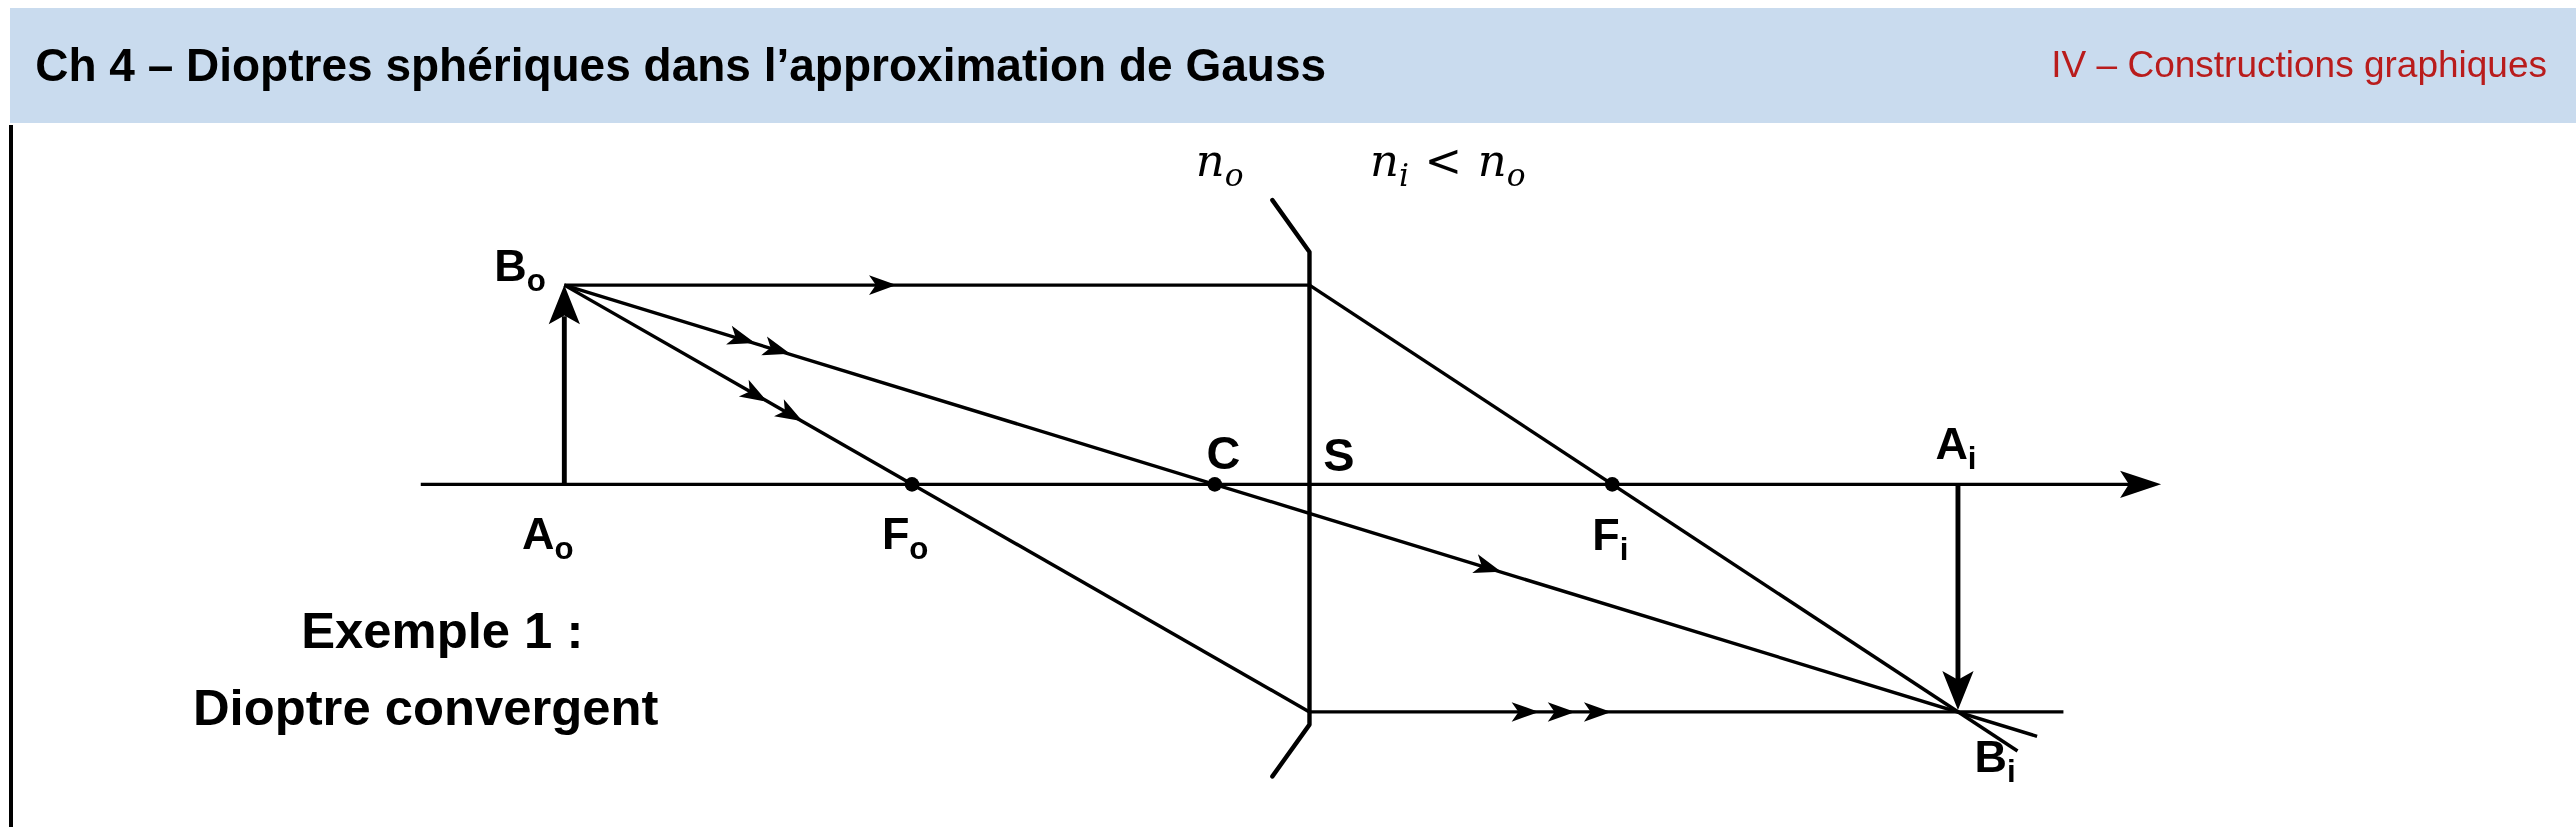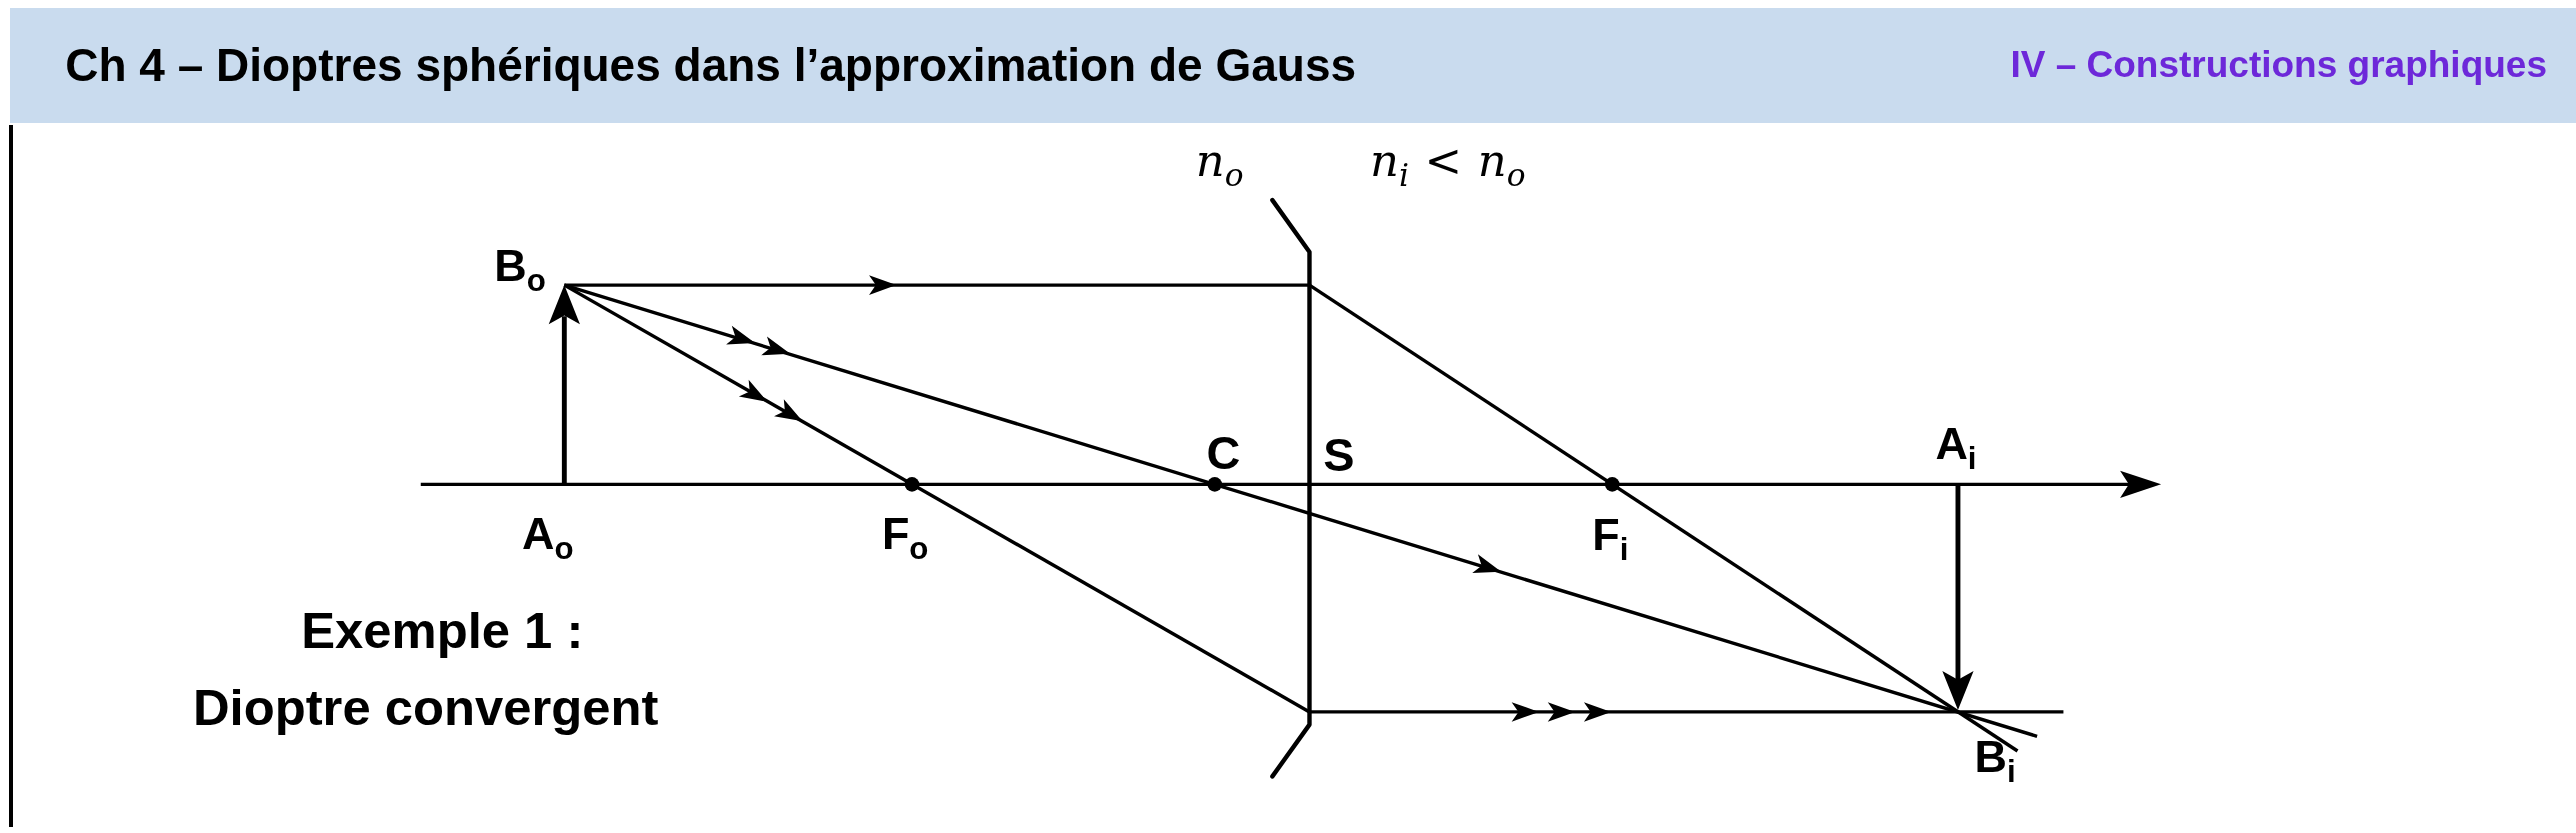--- a/index.html
+++ b/index.html
@@ -4,22 +4,22 @@
 <style>
   html,body { margin:0; padding:0; background:#ffffff; }
   body { width:2576px; height:834px; font-family:"Liberation Sans",sans-serif; }
   .page { position:relative; width:2576px; height:834px; background:#ffffff; overflow:hidden; }
   .header {
     position:absolute; left:9.8px; top:7.8px; right:0; height:115px;
     background:var(--header-bg,#c9dbee);
     display:flex; align-items:center; justify-content:space-between;
     padding:0 29px 0 25.4px; box-sizing:border-box;
   }
-  .header .title   { font-weight:bold; font-size:46px; color:#000; white-space:nowrap;margin-left:30px; }
-  .header .section { font-weight:bold; font-size:37px; color:#6d28d9; white-space:nowrap; }
+  .header .title   { font-weight:bold; font-size:46px; color:#000; white-space:nowrap; }
+  .header .section { font-weight:normal; font-size:37px; color:#b91c1c; white-space:nowrap; }
   .left-edge { position:absolute; left:8.8px; top:125px; width:3.9px; height:702px; background:#000; }
   svg.diagram { position:absolute; left:0; top:123px; }
   svg text { fill:#000; }
   .pt-label   { font-family:"Liberation Sans",sans-serif; font-weight:bold; font-size:46px; }
   .pt-label-lg{ font-family:"Liberation Sans",sans-serif; font-weight:bold; font-size:48px; }
   .sub        { font-size:32px; font-weight:bold; }
   .math       { font-family:"DejaVu Serif",serif; font-style:italic; font-size:46px; }
   .math .msub { font-size:32px; }
   .caption    { font-family:"Liberation Sans",sans-serif; font-weight:bold; font-size:52px; }
 </style>

